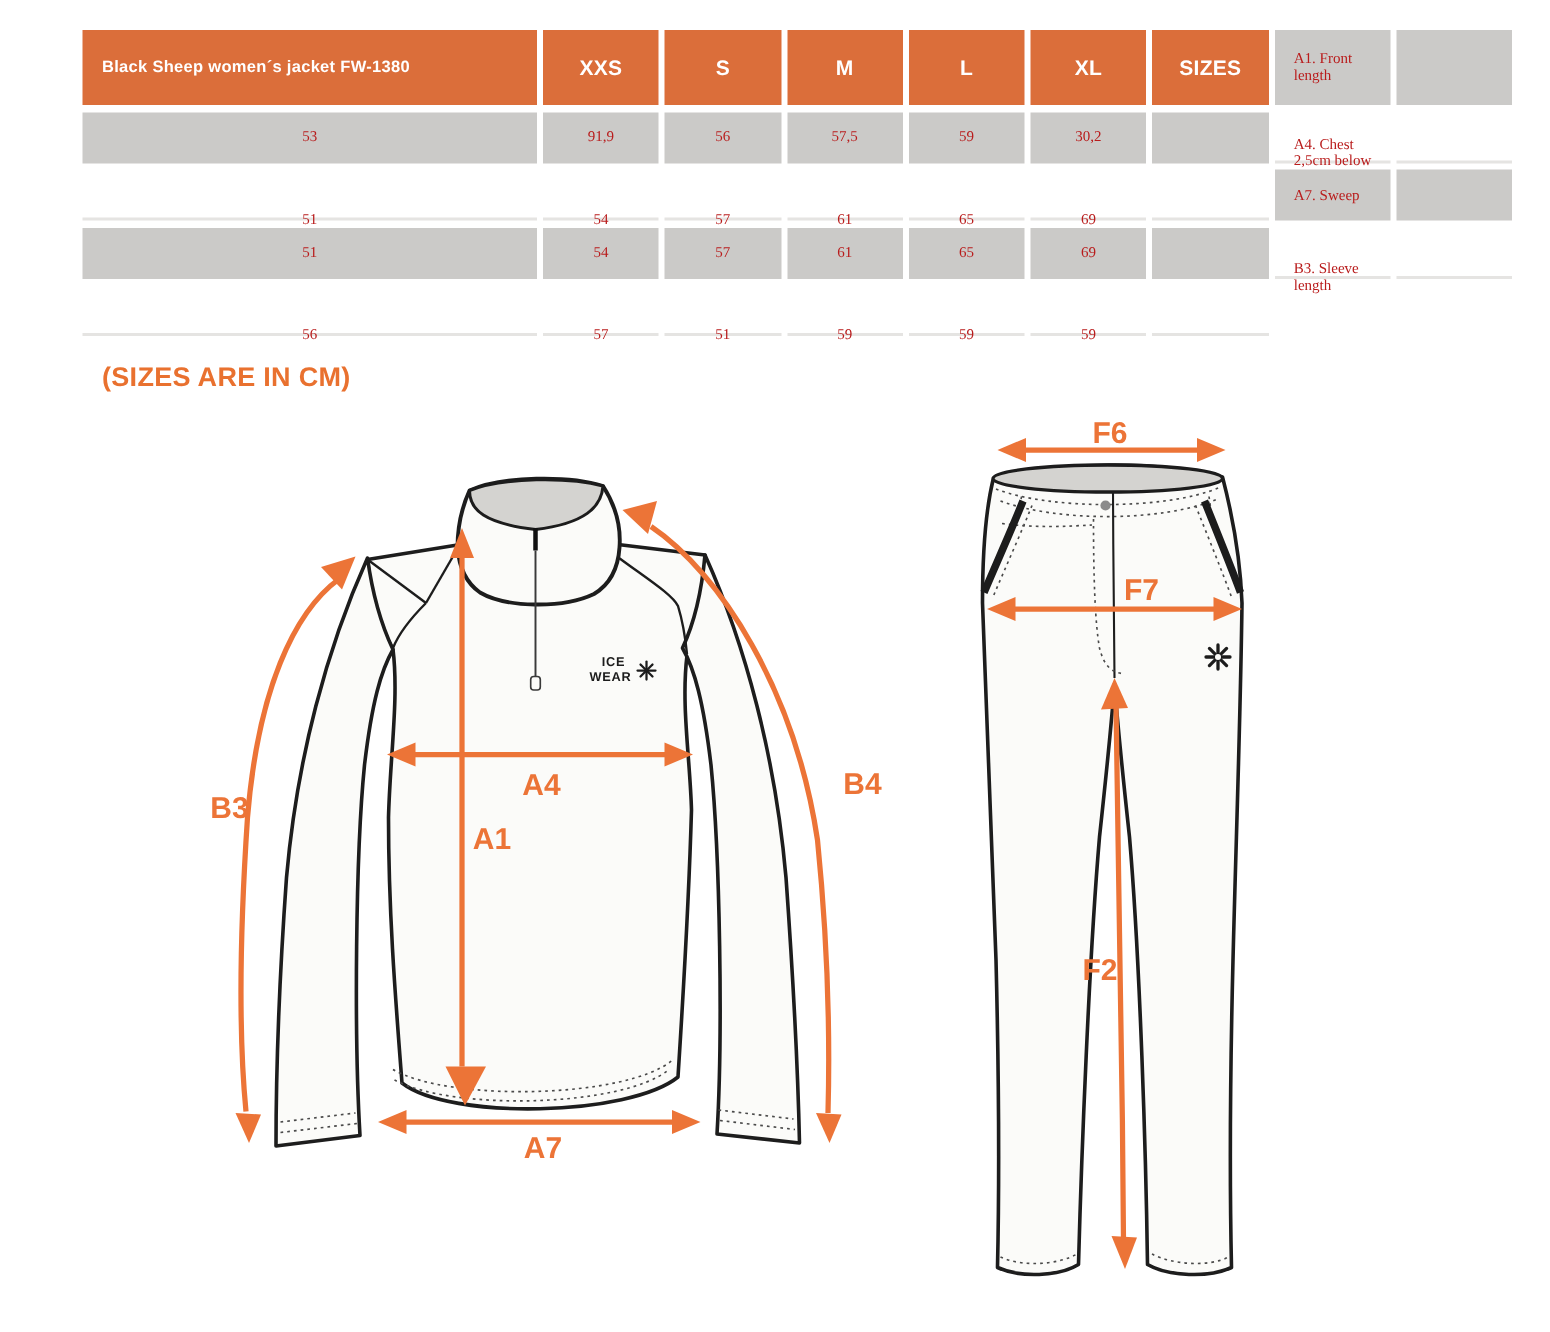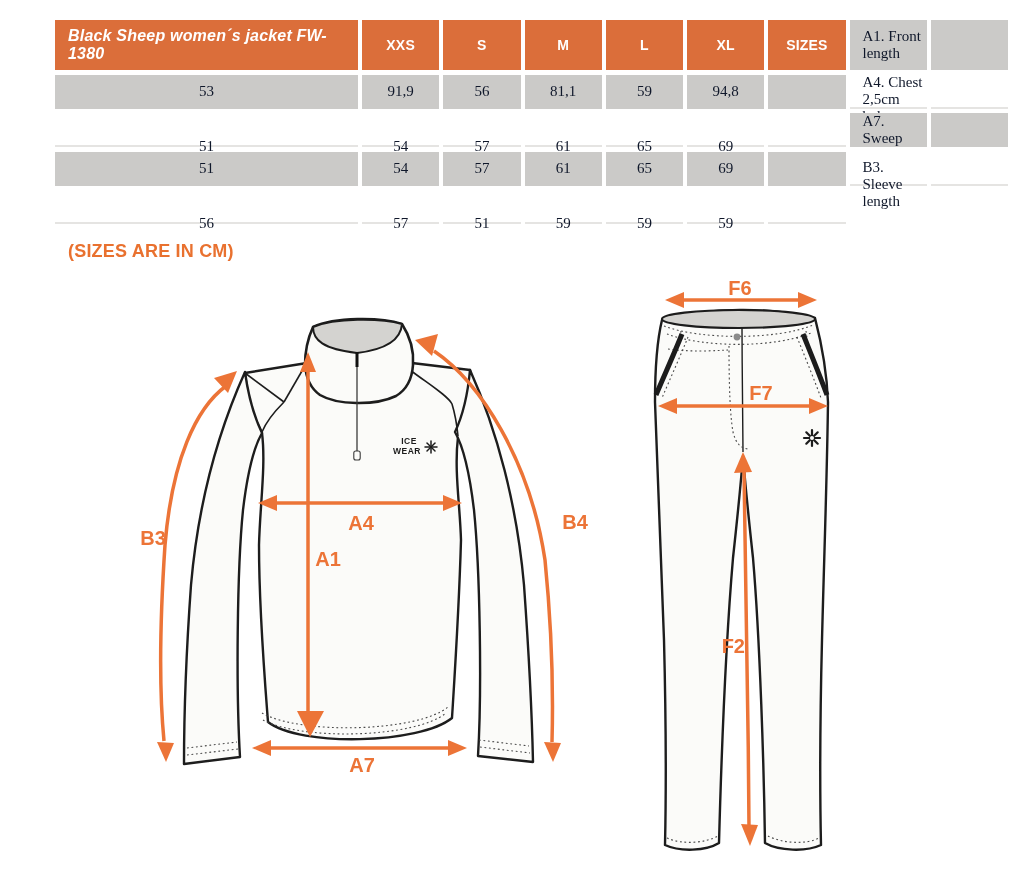--- a/index.html
+++ b/index.html
@@ -6,23 +6,23 @@
   .canvas{position:relative;width:1033px;height:888px;background:#ffffff;overflow:hidden;
           font-family:"Liberation Sans",sans-serif;}
 
   
   .size-table{position:absolute;left:55px;top:20px;width:953px;display:grid;
               grid-template-columns:303px repeat(8,1fr);
               grid-template-rows:50px repeat(4,34px);
               gap:4.5px 4px;}
   .hcell{background:#db6e3a;color:#ffffff;display:flex;align-items:center;justify-content:center;
          font-weight:bold;font-size:14px;letter-spacing:.2px;}
-  .hcell.title{justify-content:flex-start;padding-left:13px;font-size:16px;font-style:italic;}
-  .cell{display:flex;align-items:center;justify-content:center;color:#0f172a;
-        font-family:"Liberation Serif",serif;font-size:15px;}
+  .hcell.title{justify-content:flex-start;padding-left:13px;font-size:11px;}
+  .cell{display:flex;align-items:center;justify-content:center;color:#b91c1c;
+        font-family:"Liberation Serif",serif;font-size:10px;}
   .cell.label{justify-content:flex-start;padding-left:13px;}
   .r-odd{background:#cbcac8;}
   .r-even{background:#e5e4e2;margin-top:32px;}
 
   
   .note{position:absolute;left:68px;top:241px;color:#e9712f;font-weight:bold;
         font-size:18px;letter-spacing:.2px;}
 
   
   .jacket-svg{position:absolute;left:100px;top:280px;}
@@ -48,23 +48,23 @@
     <div class="hcell">M</div>
     <div class="hcell">L</div>
     <div class="hcell">XL</div>
     <div class="hcell">SIZES</div>
 
     <div class="cell label r-odd">A1. Front length</div>
     <div class="cell r-odd"></div>
     <div class="cell r-odd">53</div>
     <div class="cell r-odd">91,9</div>
     <div class="cell r-odd">56</div>
-    <div class="cell r-odd">81,1</div>
+    <div class="cell r-odd">57,5</div>
     <div class="cell r-odd">59</div>
-    <div class="cell r-odd">94,8</div>
+    <div class="cell r-odd">30,2</div>
     <div class="cell r-odd"></div>
 
     <div class="cell label r-even">A4. Chest 2,5cm below armpit</div>
     <div class="cell r-even"></div>
     <div class="cell r-even">51</div>
     <div class="cell r-even">54</div>
     <div class="cell r-even">57</div>
     <div class="cell r-even">61</div>
     <div class="cell r-even">65</div>
     <div class="cell r-even">69</div>

